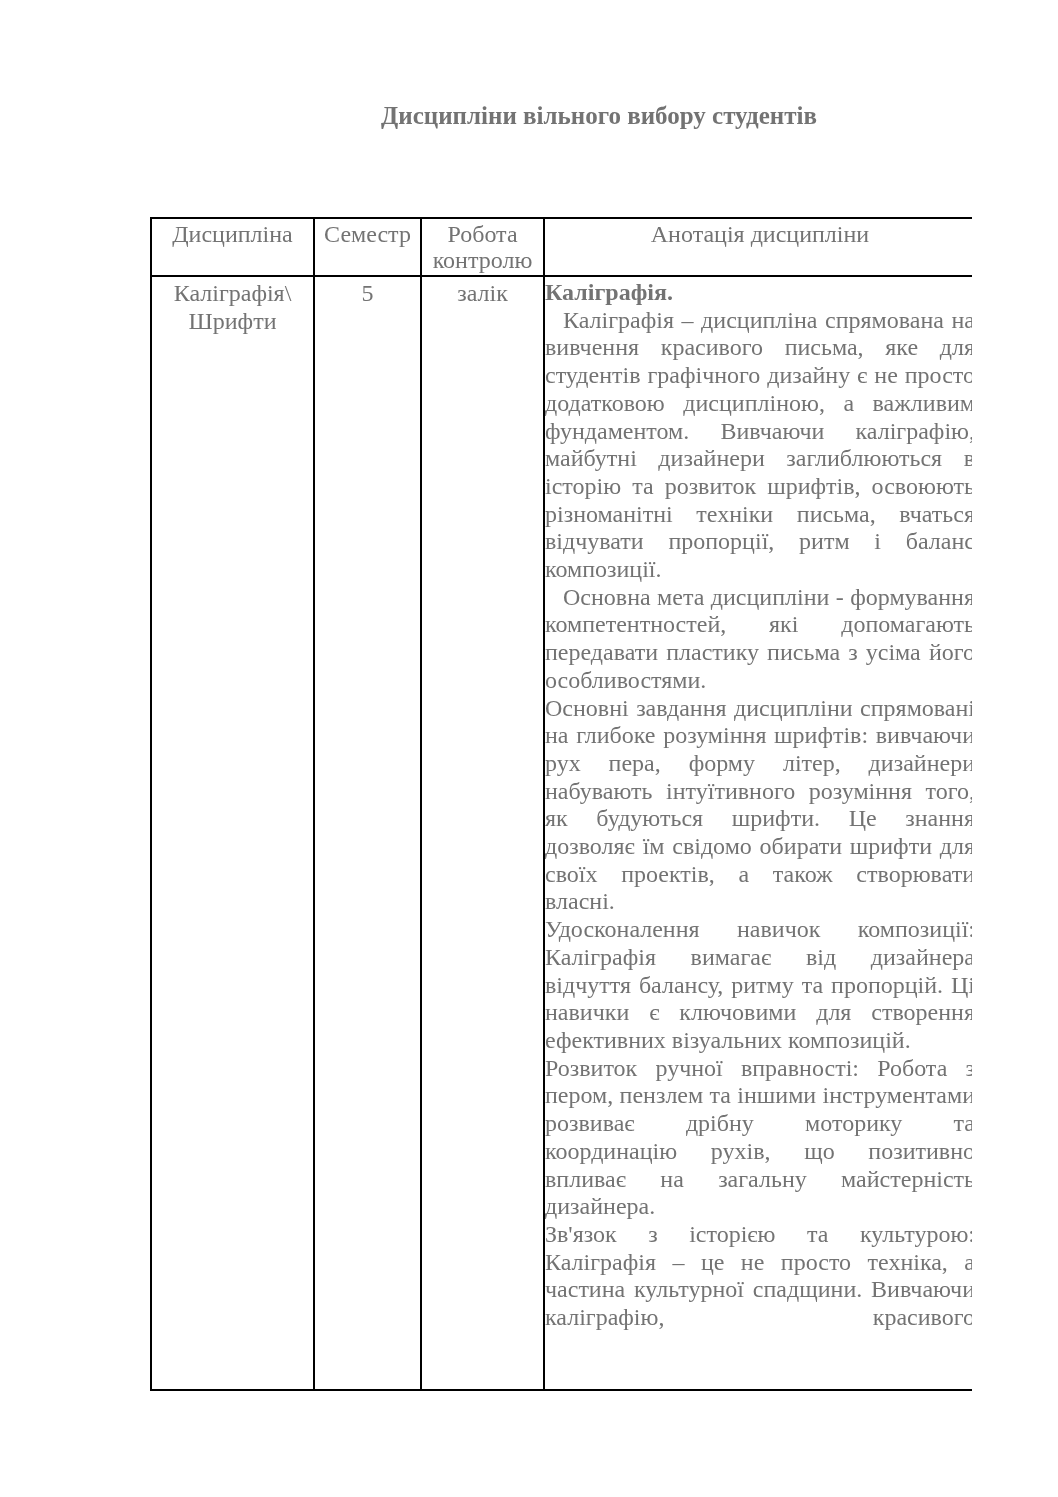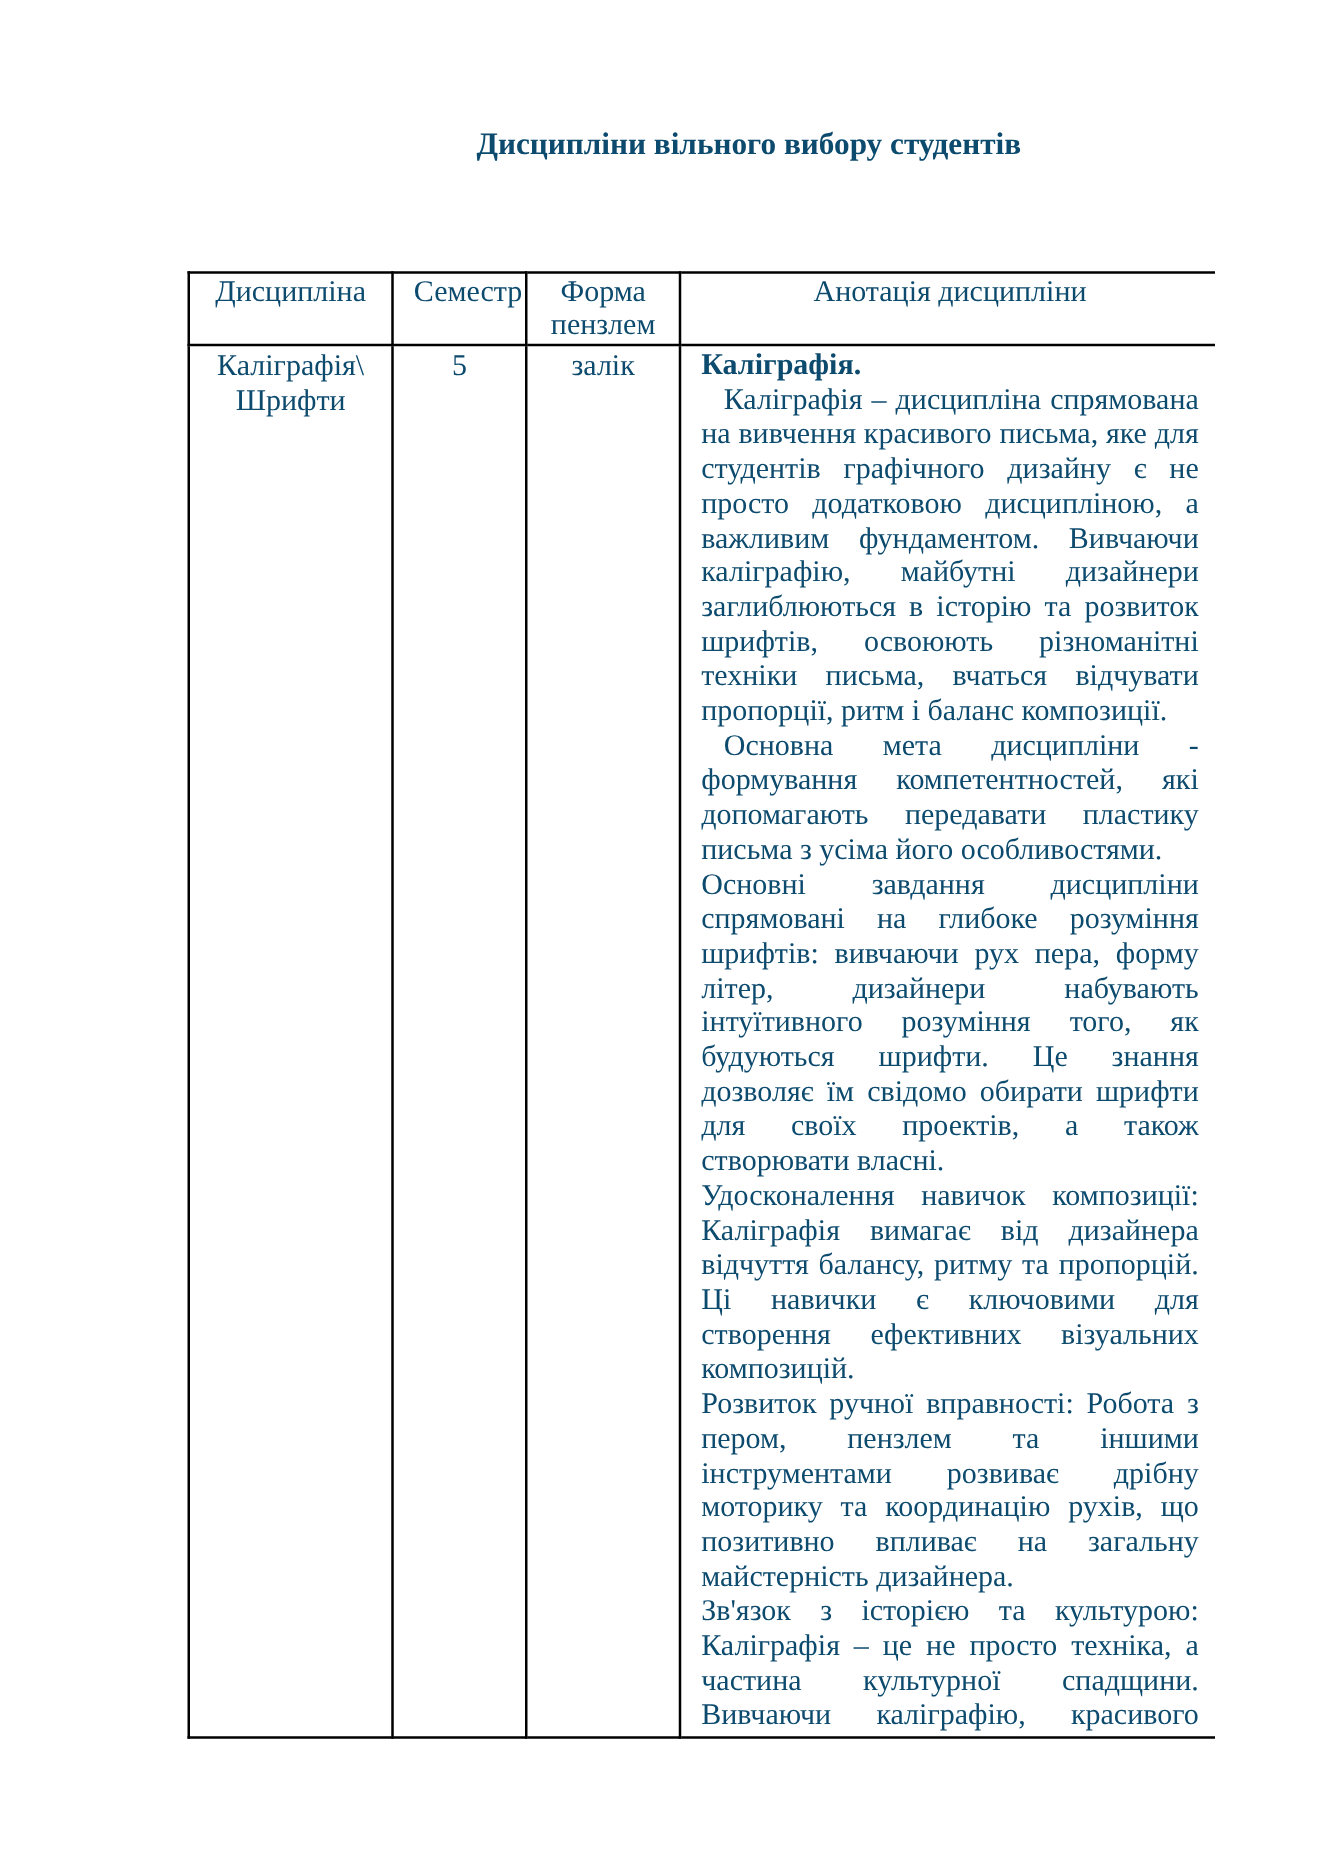--- a/index.html
+++ b/index.html
@@ -1,21 +1,21 @@
 <!DOCTYPE html>
 <html><head>
 <meta charset="utf-8">
 <style>
   html,body{margin:0;padding:0;background:#ffffff;}
   .page{
     position:relative;
     width:972px;
     height:1497px;
     background:#ffffff;
-    color:#0c4a6e;
+    color:#737373;
     font-family:"Liberation Serif","DejaVu Serif",serif;
     overflow:hidden;
   }
   .title-block{
     position:absolute;
     top:101px;
     left:160px;
     width:878px;
     text-align:center;
     font-weight:bold;
@@ -28,21 +28,21 @@
     left:150px;
     width:827px;
     border-collapse:collapse;
     table-layout:fixed;
   }
   .doc-table th,.doc-table td{
     border:2px solid #000000;
     vertical-align:top;
     font-size:24px;
     font-weight:normal;
-    padding:2px 16px;
+    padding:2px 0;
     overflow:hidden;
   }
   .doc-table th{
     text-align:center;
     line-height:26px;
     height:50px;
   }
   .doc-table tbody tr{height:1112px;}
   .cell-center{text-align:center;line-height:28px;}
   .cell-anno{text-align:justify;}
@@ -65,21 +65,21 @@
     <colgroup>
       <col style="width:163px">
       <col style="width:107px">
       <col style="width:123px">
       <col style="width:432px">
     </colgroup>
     <thead>
       <tr>
         <th>Дисципліна</th>
         <th>Семестр</th>
-        <th>Форма пензлем</th>
+        <th>Робота контролю</th>
         <th>Анотація дисципліни</th>
       </tr>
     </thead>
     <tbody>
       <tr>
         <td class="cell-center">
           <div>Каліграфія\</div>
           <div>Шрифти</div>
         </td>
         <td class="cell-center">5</td>

